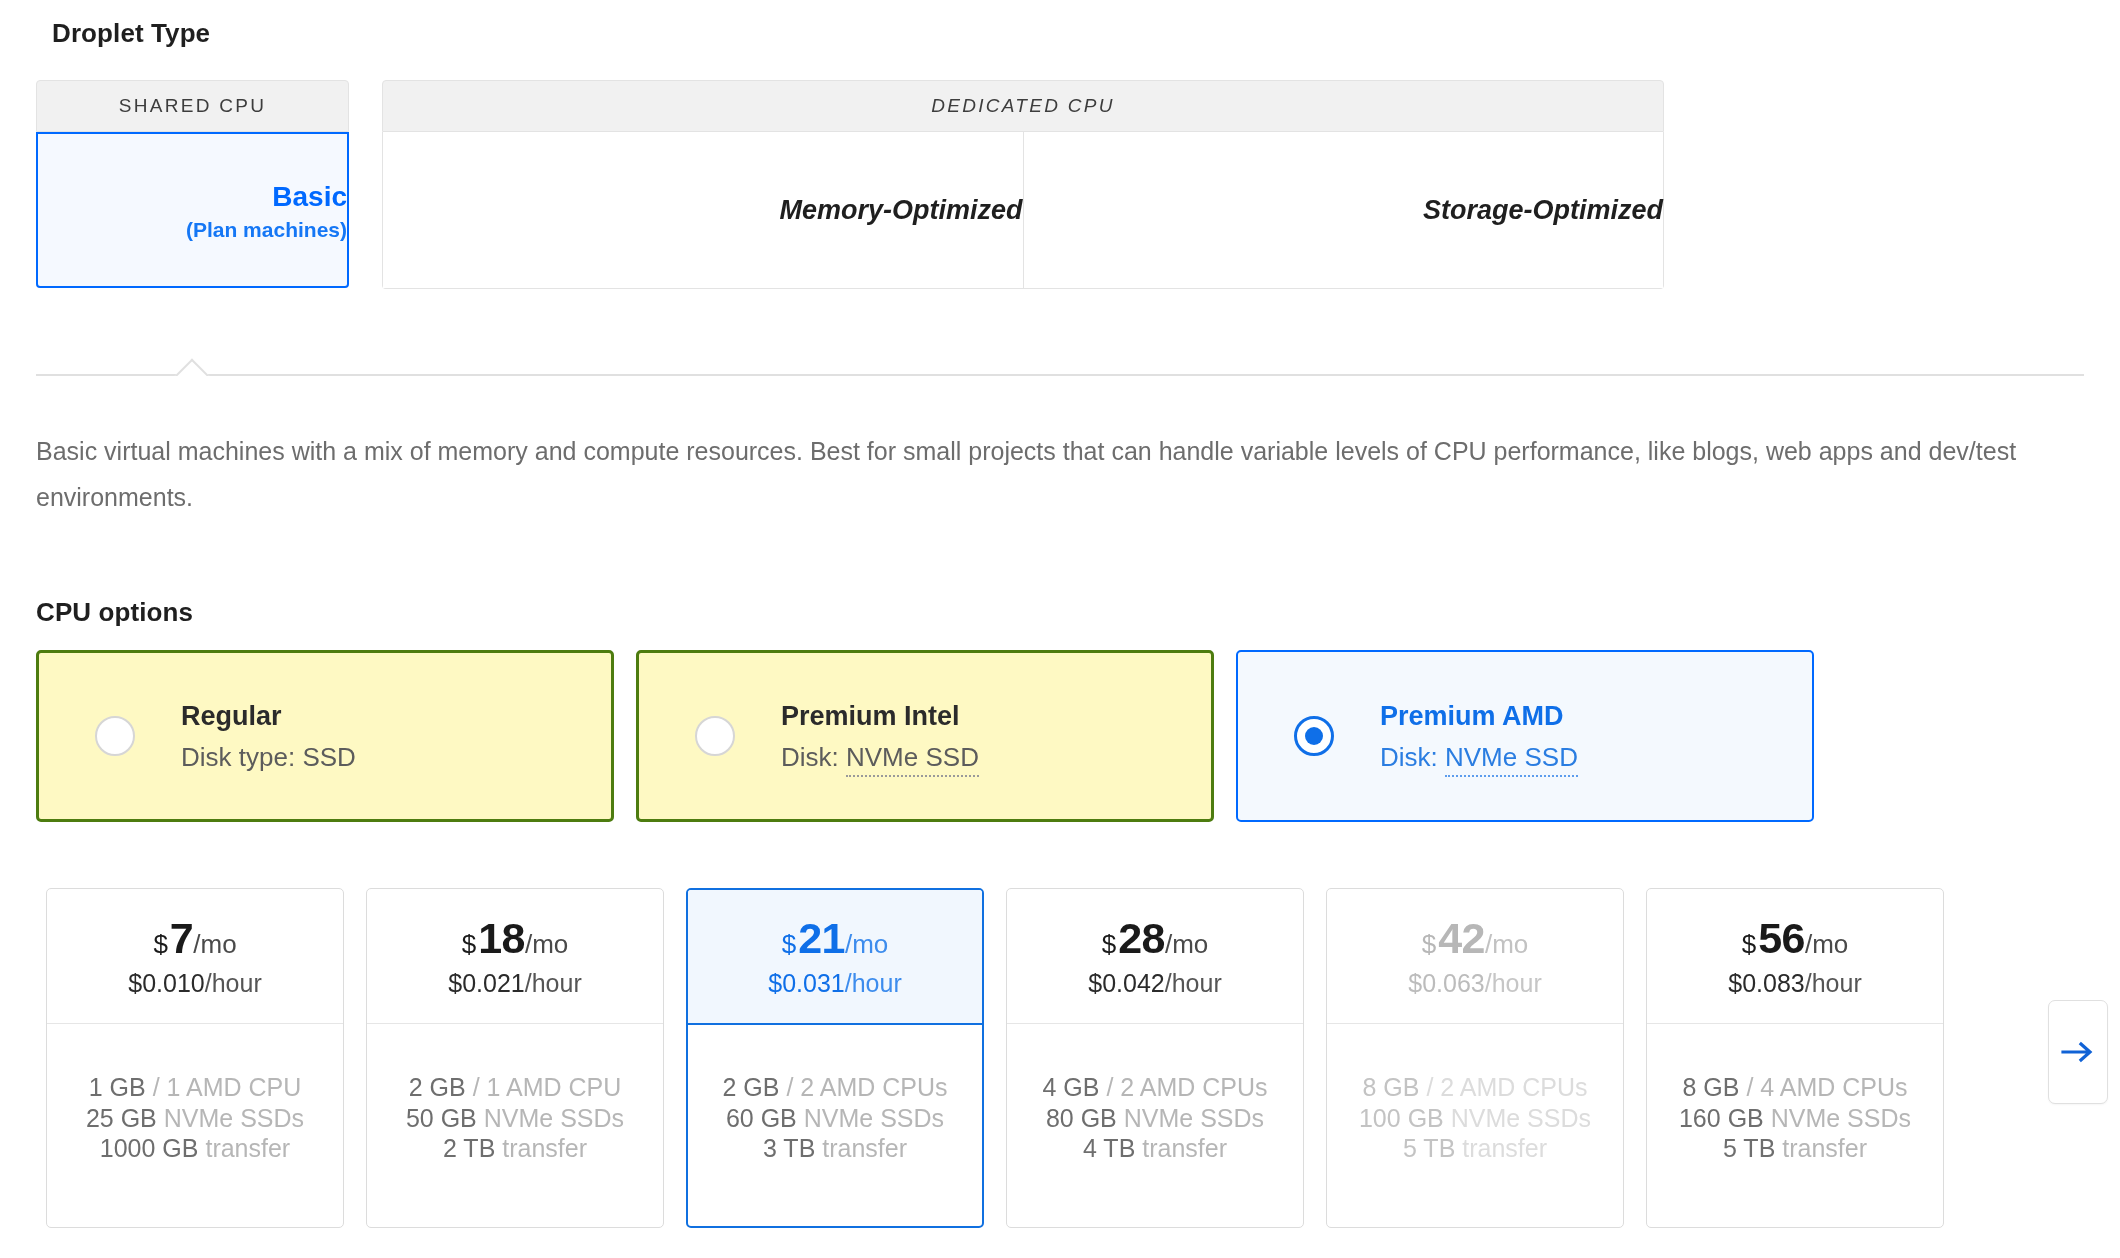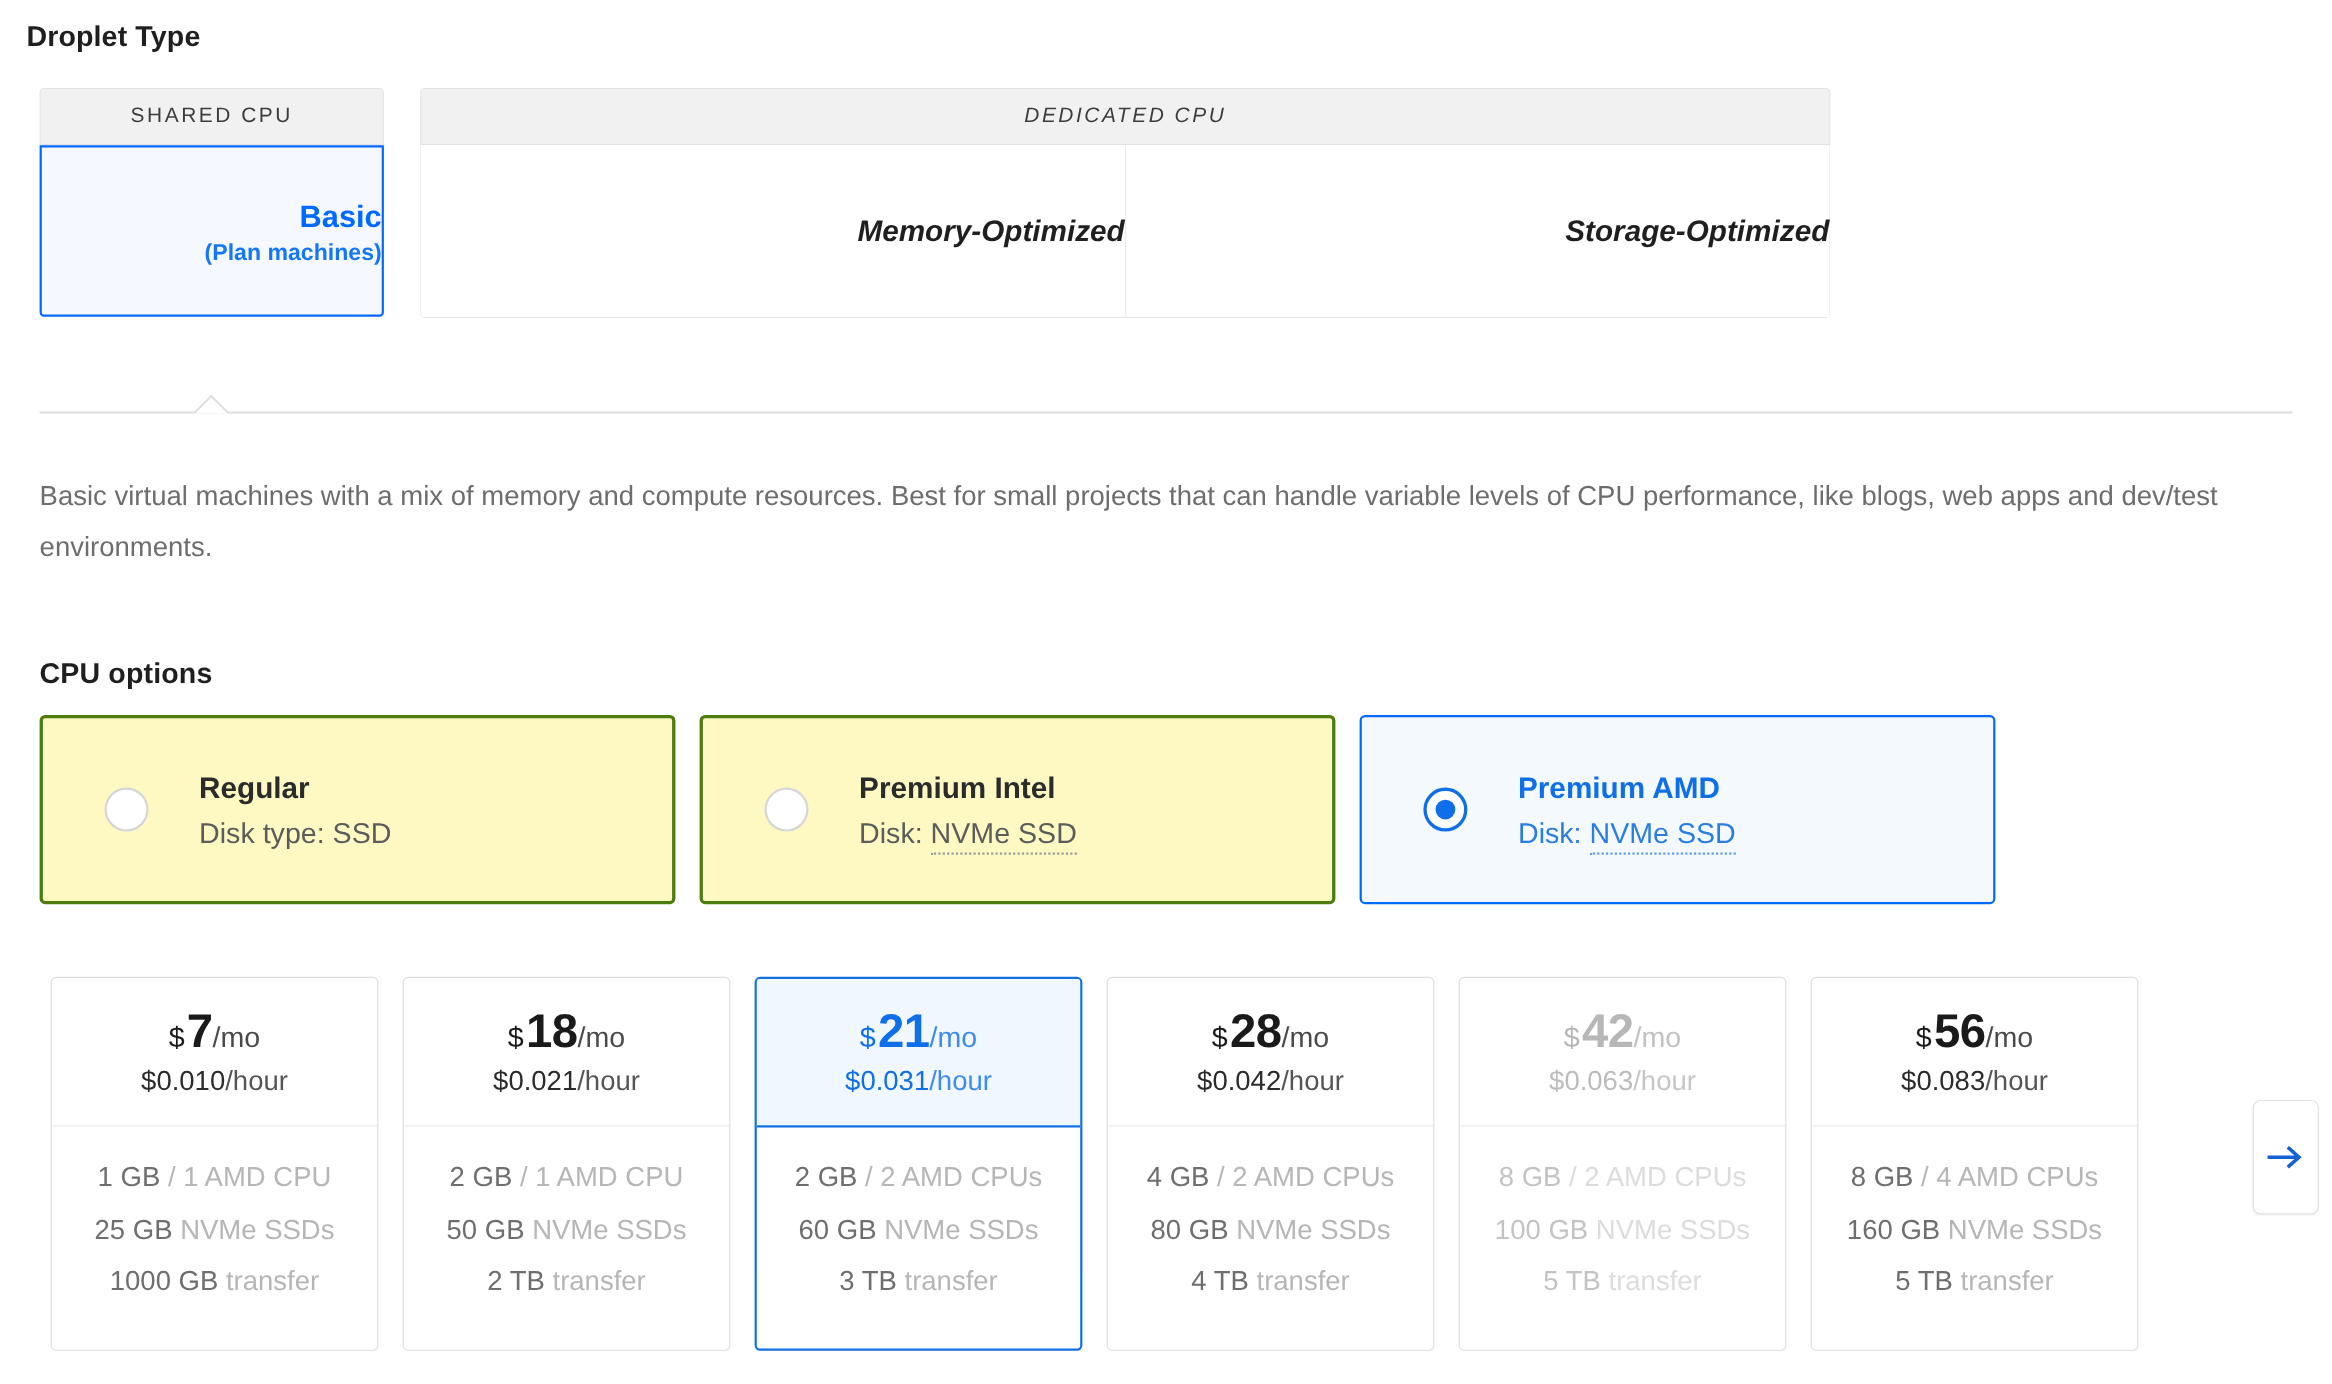--- a/index.html
+++ b/index.html
@@ -20,21 +20,21 @@
     padding: 0 36px;
   }
 
   
   .section-heading {
     font-size: 26px;
     font-weight: 700;
     color: #1f1f1f;
     letter-spacing: .1px;
   }
-  #droplet-type-heading { position: absolute; left: 24px; top: 18px; }
+  #droplet-type-heading { position: absolute; left: 52px; top: 18px; }
   #cpu-options-heading  { position: absolute; left: 36px; top: 597px; }
 
   
   .type-strip {
     position: absolute;
     left: 36px;
     top: 80px;
     width: 1628px;
     height: 220px;
     display: flex;
@@ -274,21 +274,21 @@
   .plan-card.disabled .price-per { color: #c2c2c2; }
   .plan-card.disabled .price-hour { color: #bcbcbc; }
   .plan-card.disabled .price-hour .hr-unit { color: #c6c6c6; }
 
   .plan-specs {
     flex: 1;
     display: flex;
     flex-direction: column;
     align-items: center;
     justify-content: center;
-    gap: 20px;
+    gap: 3px;
     padding-bottom: 14px;
   }
   .spec-line {
     font-size: 25px;
     line-height: 1.1;
     color: #6e6e6e;
     white-space: nowrap;
   }
   .spec-line .dim { color: #b6b6b6; }
   .plan-card.disabled .spec-line { color: #c3c3c3; }

